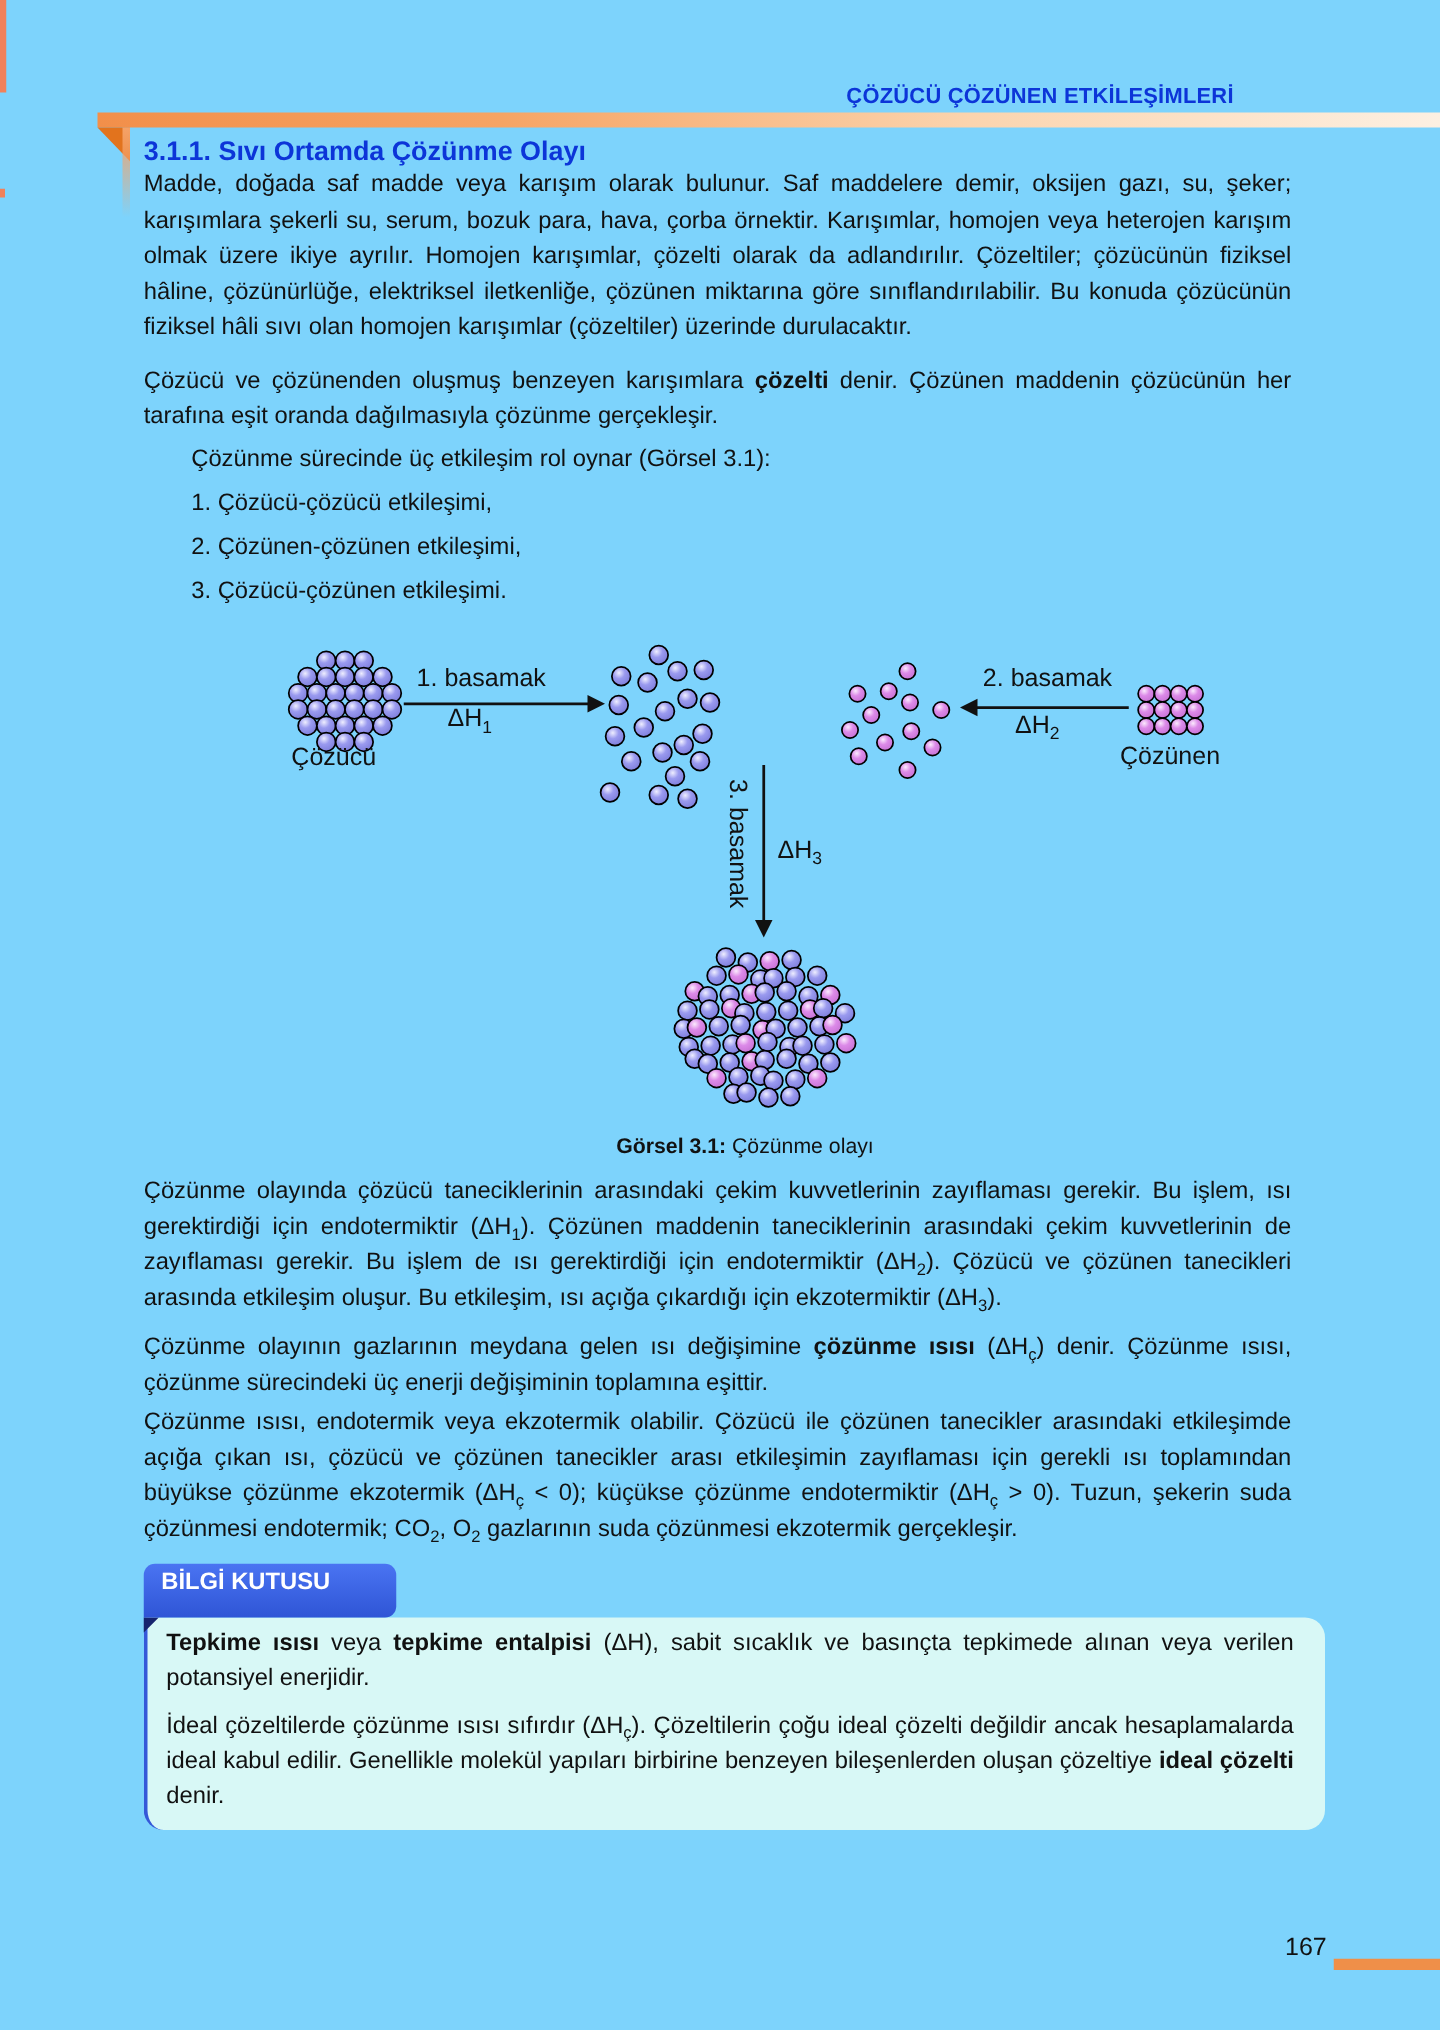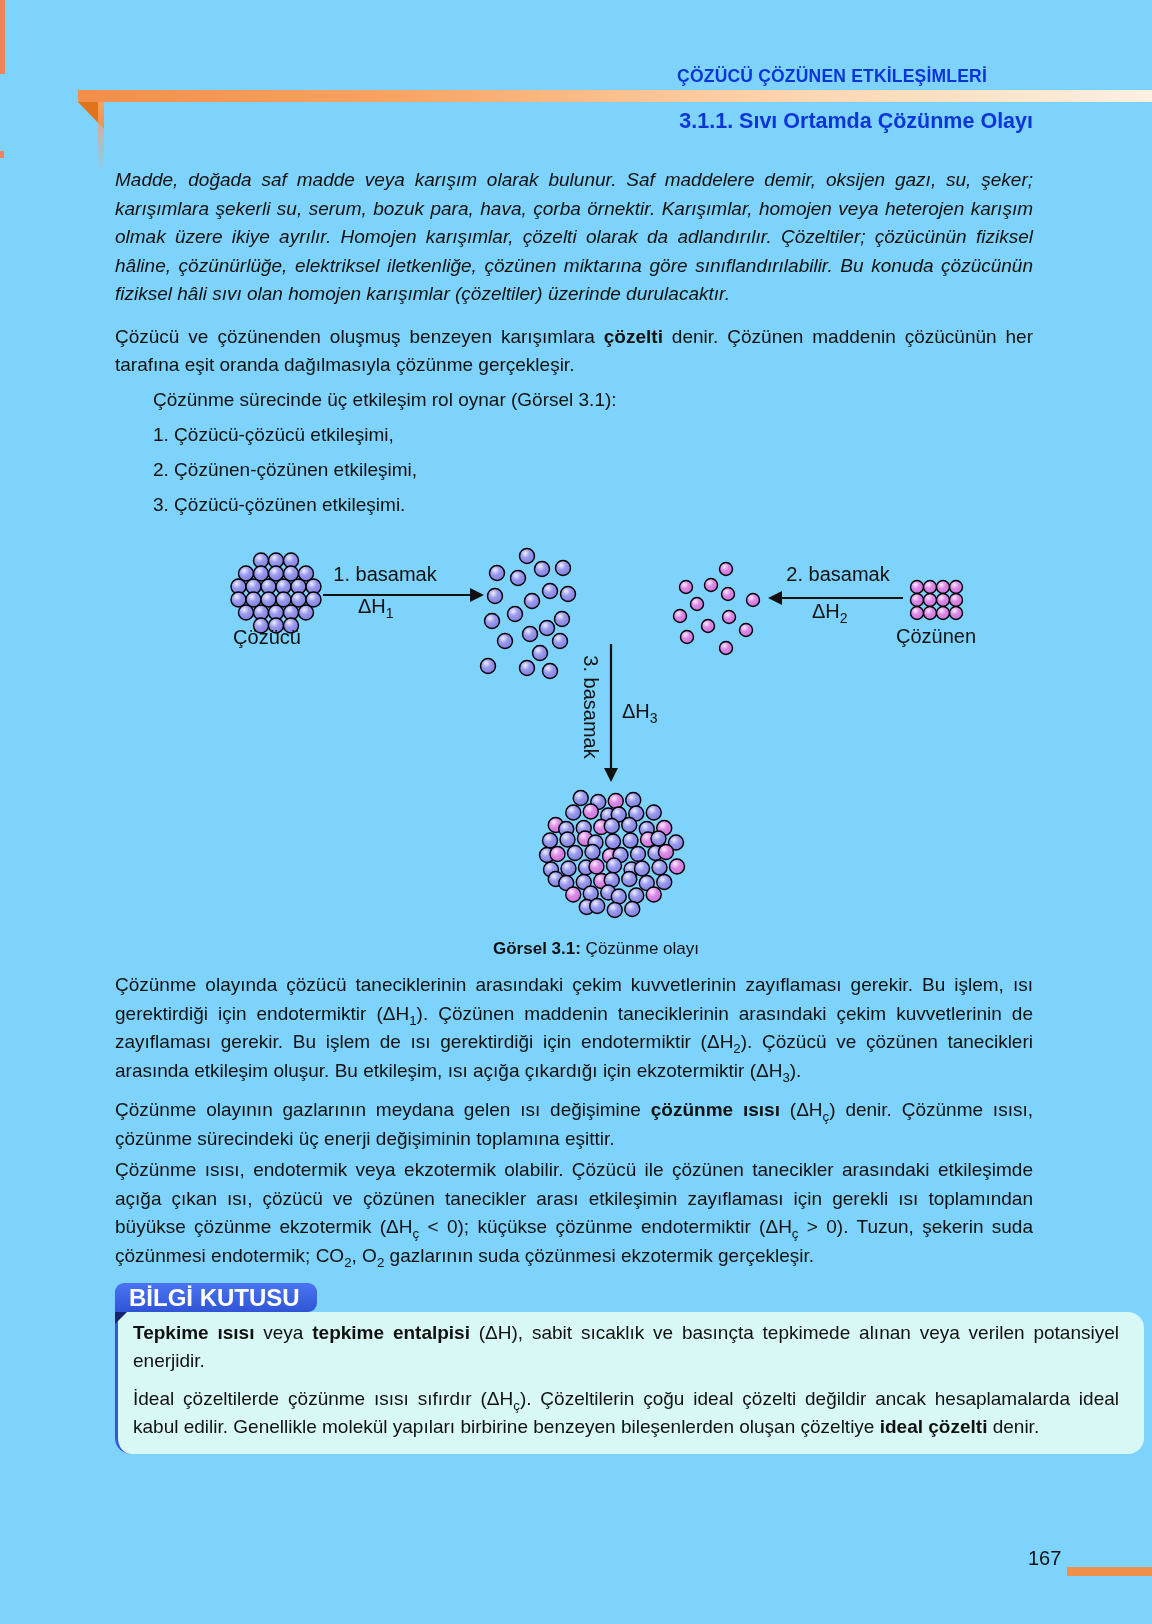--- a/index.html
+++ b/index.html
@@ -13,46 +13,46 @@
   .top-fold{position:absolute;left:78px;top:102px;width:0;height:0;
             border-right:26px solid #e2731d;border-bottom:27px solid transparent;}
   .side-fade{position:absolute;left:98px;top:102px;width:6px;height:72px;
              background:linear-gradient(to bottom,#f5a268,rgba(245,162,104,0));}
   .running-head{position:absolute;top:66px;right:182px;font-size:17.5px;font-weight:bold;
                 color:#0c35d8;letter-spacing:.2px;}
   .page-num{position:absolute;left:1028px;top:1547px;font-size:20px;color:#111;text-align:center;}
   .footer-bar{position:absolute;left:1067px;top:1567px;width:85px;height:9px;background:#ef8f49;}
   
   #col{position:absolute;left:115px;top:108px;width:918px;}
-  .sec-title{font-size:21.5px;font-weight:bold;color:#0c35d8;height:26px;line-height:26px;text-align:right;}
+  .sec-title{font-size:21.5px;font-weight:bold;color:#0c35d8;height:26px;line-height:26px;}
   .body{font-size:19px;line-height:28.5px;text-align:justify;}
   .b{font-weight:bold;}
   sub{font-size:70%;line-height:0;}
-  .p1{margin-top:32px;font-style:italic;}
+  .p1{margin-top:0;}
   .p2{margin-top:14px;}
   .p3{margin-top:6px;padding-left:38px;}
   .list-item{margin-top:6.5px;padding-left:38px;}
   .p4{margin-top:0;}
   .p5{margin-top:11px;}
   .formula{margin-top:13px;padding-left:43px;font-size:20px;line-height:28px;}
   .p6{margin-top:3px;}
   
   #fig-svg{display:block;margin-top:2px;}
   .fig-label{font-size:20px;fill:#111;}
   .svg-sub{font-size:14px;}
   .fig-caption{font-size:17px;fill:#111;}
   .fig-cap-b{font-weight:bold;}
   .fig-line{stroke:#111;stroke-width:2.2;}
   .fig-head{fill:#111;}
   
-  .tab{margin-top:13px;width:202px;height:29px;line-height:29px;box-sizing:border-box;
+  .tab{margin-top:13px;width:202px;height:43px;line-height:29px;box-sizing:border-box;
        padding-left:14px;background:linear-gradient(180deg,#4a74f2,#2f55d6);
-       border-radius:9px 9px 9px 0;color:#fff;font-size:24px;font-weight:bold;
+       border-radius:9px 9px 9px 0;color:#fff;font-size:19px;font-weight:bold;
        position:relative;z-index:2;}
-  .info-box{position:relative;width:1029px;box-sizing:border-box;background:#d8f8f6;
+  .info-box{position:relative;width:945px;box-sizing:border-box;background:#d8f8f6;
             border-left:3px solid #3558d8;border-radius:0 16px 16px 16px;
             padding:7px 25px 13px 15px;}
   .notch{position:absolute;left:-3px;top:0;width:0;height:0;
          border-top:12px solid #16246e;border-right:12px solid transparent;}
   .box-p{font-size:19px;line-height:28px;text-align:justify;}
   .box-p2{margin-top:9.5px;}
 </style>
 </head>
 <body>
 

